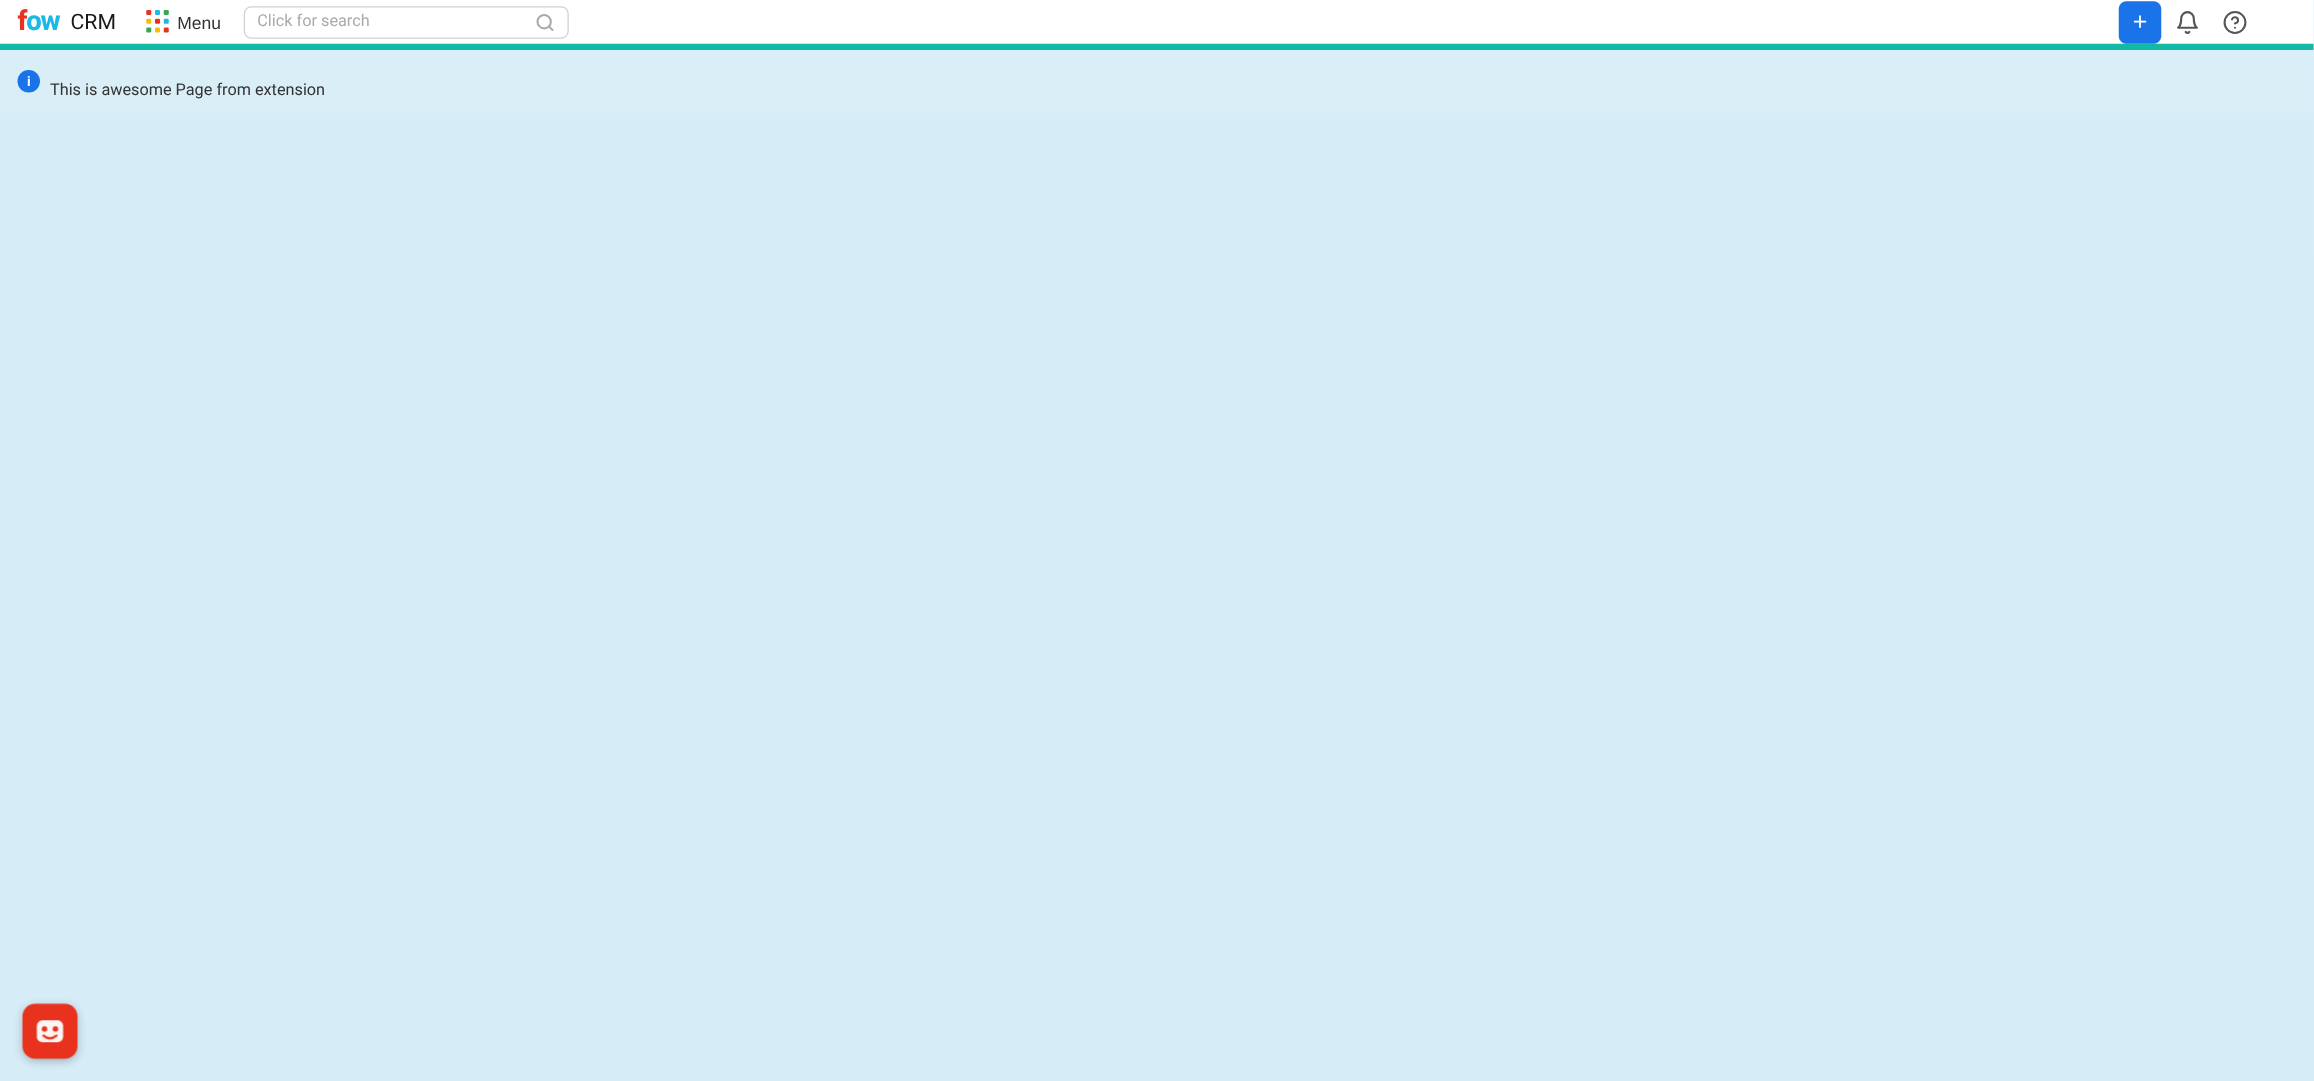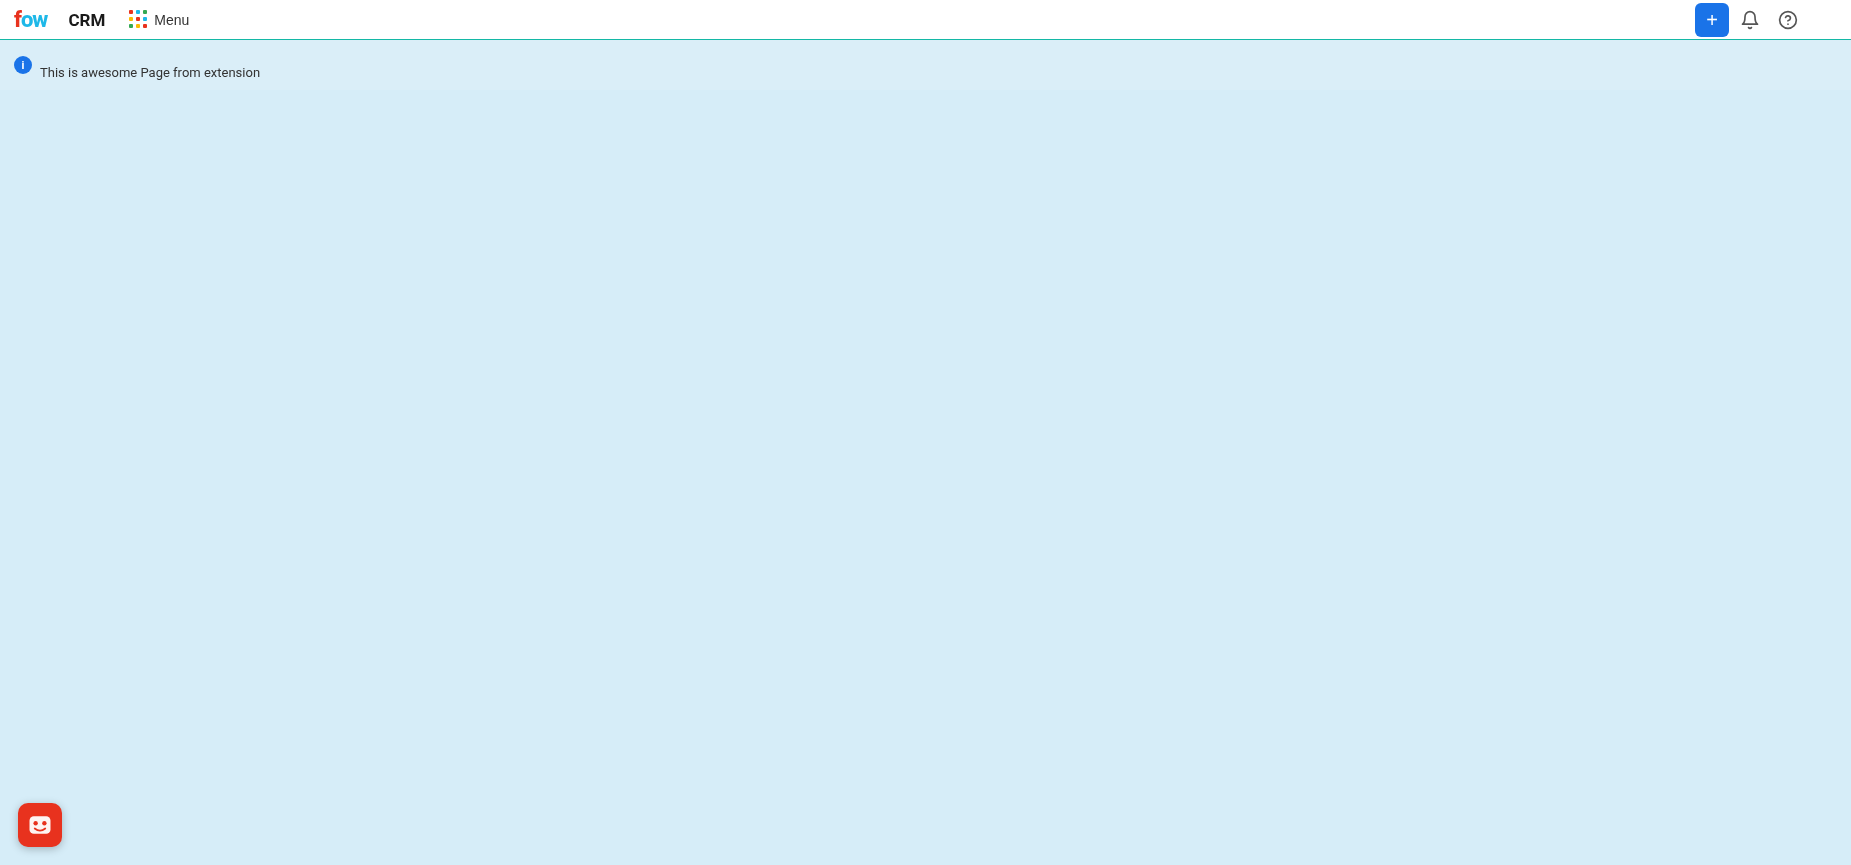--- a/index.html
+++ b/index.html
@@ -15,21 +15,21 @@
       overflow: hidden;
       background-color: #daeef8;
     }
 
     
     .navbar {
       display: flex;
       align-items: center;
       height: 40px;
       background-color: #ffffff;
-      border-bottom: 1px solid #14b8a6;
+      border-bottom: 5px solid #14b8a6;
       padding: 16px 8px;
       gap: 8px;
       position: relative;
       z-index: 10;
     }
 
     .logo-area {
       display: flex;
       align-items: center;
       gap: 4px;
@@ -181,38 +181,45 @@
   </style>
 </head>
 <body>
 
 <nav class="navbar">
 
   <div class="logo-area">
     <span style="font-size:22px;font-weight:800;letter-spacing:-1px;">
       <span style="color:#e8321e;">f</span><span style="color:#1eb8e8;">ow</span>
     </span>
-    <span style="color:#1a1a1a;font-size:17px;font-weight:700;margin-left:17px;">CRM</span>
+    <span style="color:#1a1a1a;font-size:17px;font-weight:400;margin-left:5px;">CRM</span>
   </div>
 
   <button class="menu-btn">
     <span class="grid-icon">
       <span class="grid-dot" style="background:#e8321e;"></span>
       <span class="grid-dot" style="background:#1eb8e8;"></span>
       <span class="grid-dot" style="background:#34a853;"></span>
       <span class="grid-dot" style="background:#fbbc04;"></span>
       <span class="grid-dot" style="background:#e8321e;"></span>
       <span class="grid-dot" style="background:#1eb8e8;"></span>
       <span class="grid-dot" style="background:#34a853;"></span>
       <span class="grid-dot" style="background:#fbbc04;"></span>
       <span class="grid-dot" style="background:#e8321e;"></span>
     </span>
     <span style="font-size:14px;color:#333;font-weight:500;">Menu</span>
   </button>
 
+  <div class="search-box">
+    <span class="search-placeholder">Click for search</span>
+    <svg class="search-icon-svg" width="16" height="16" viewBox="0 0 24 24" fill="none" stroke="#aaaaaa" stroke-width="2.5" stroke-linecap="round" stroke-linejoin="round">
+      <circle cx="11" cy="11" r="8"></circle>
+      <line x1="21" y1="21" x2="16.65" y2="16.65"></line>
+    </svg>
+  </div>
 
   <div class="navbar-spacer"></div>
 
   <div class="navbar-right">
 
     <button class="btn-plus">
       <span>+</span>
     </button>
 
     <button class="btn-icon">

